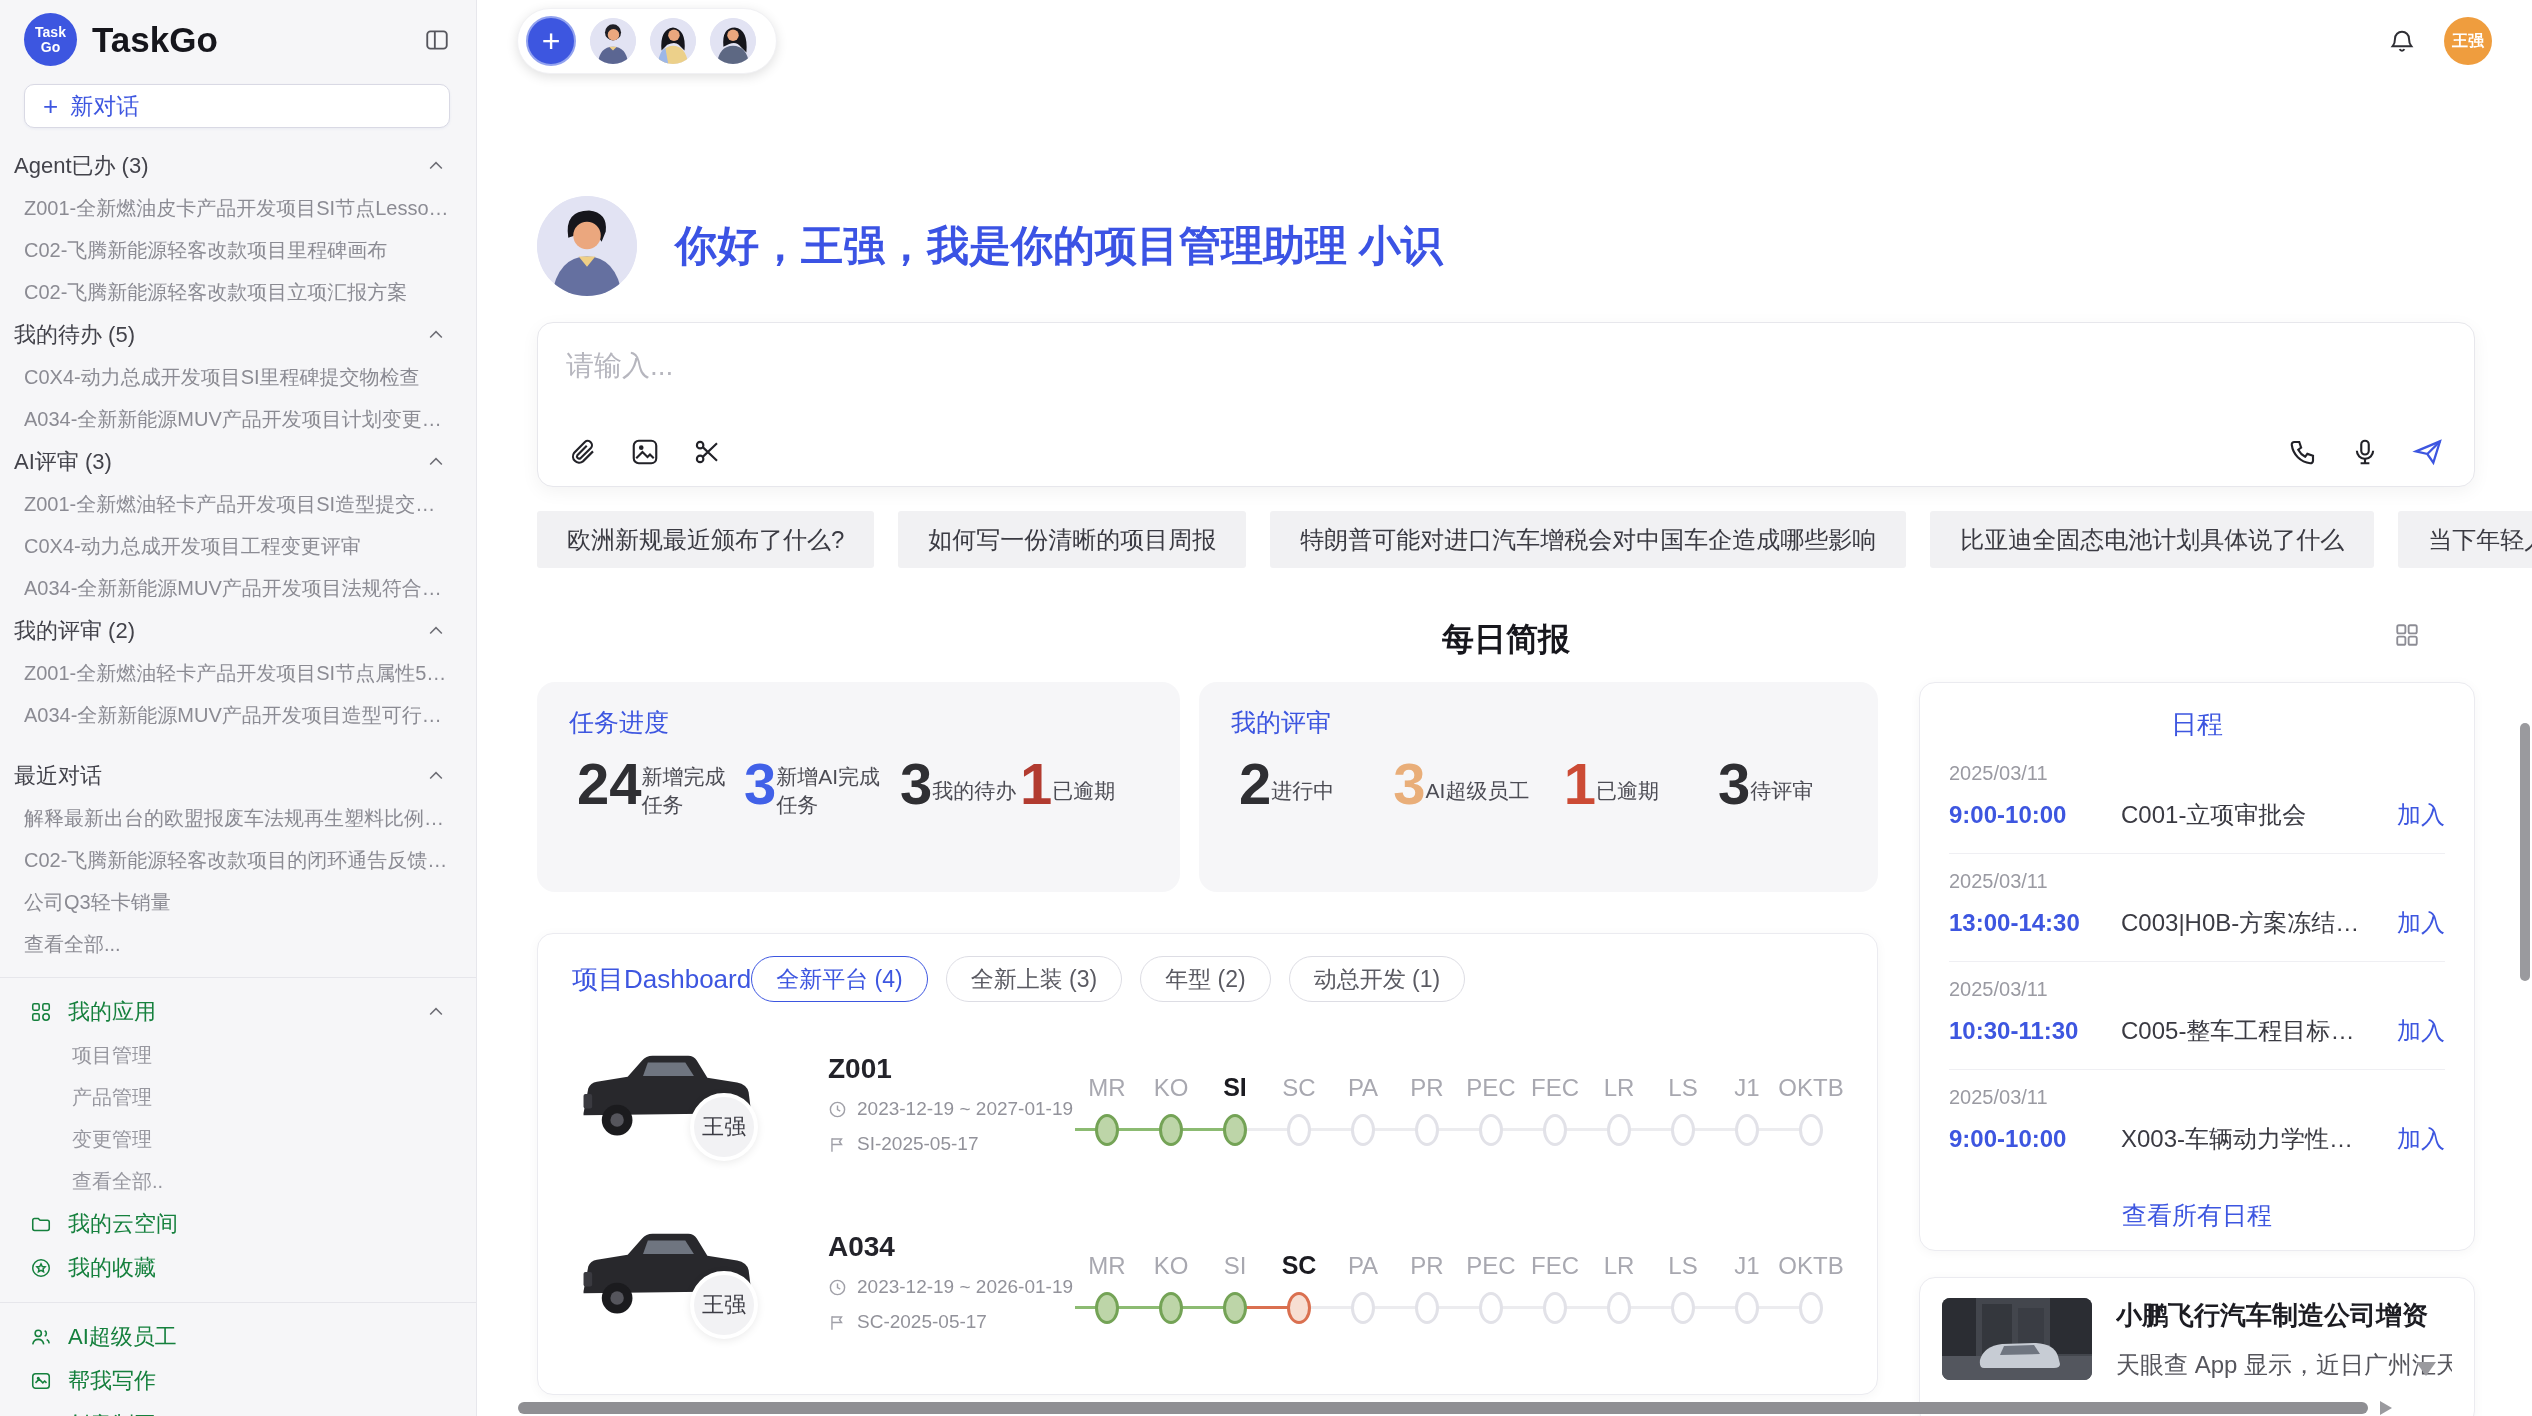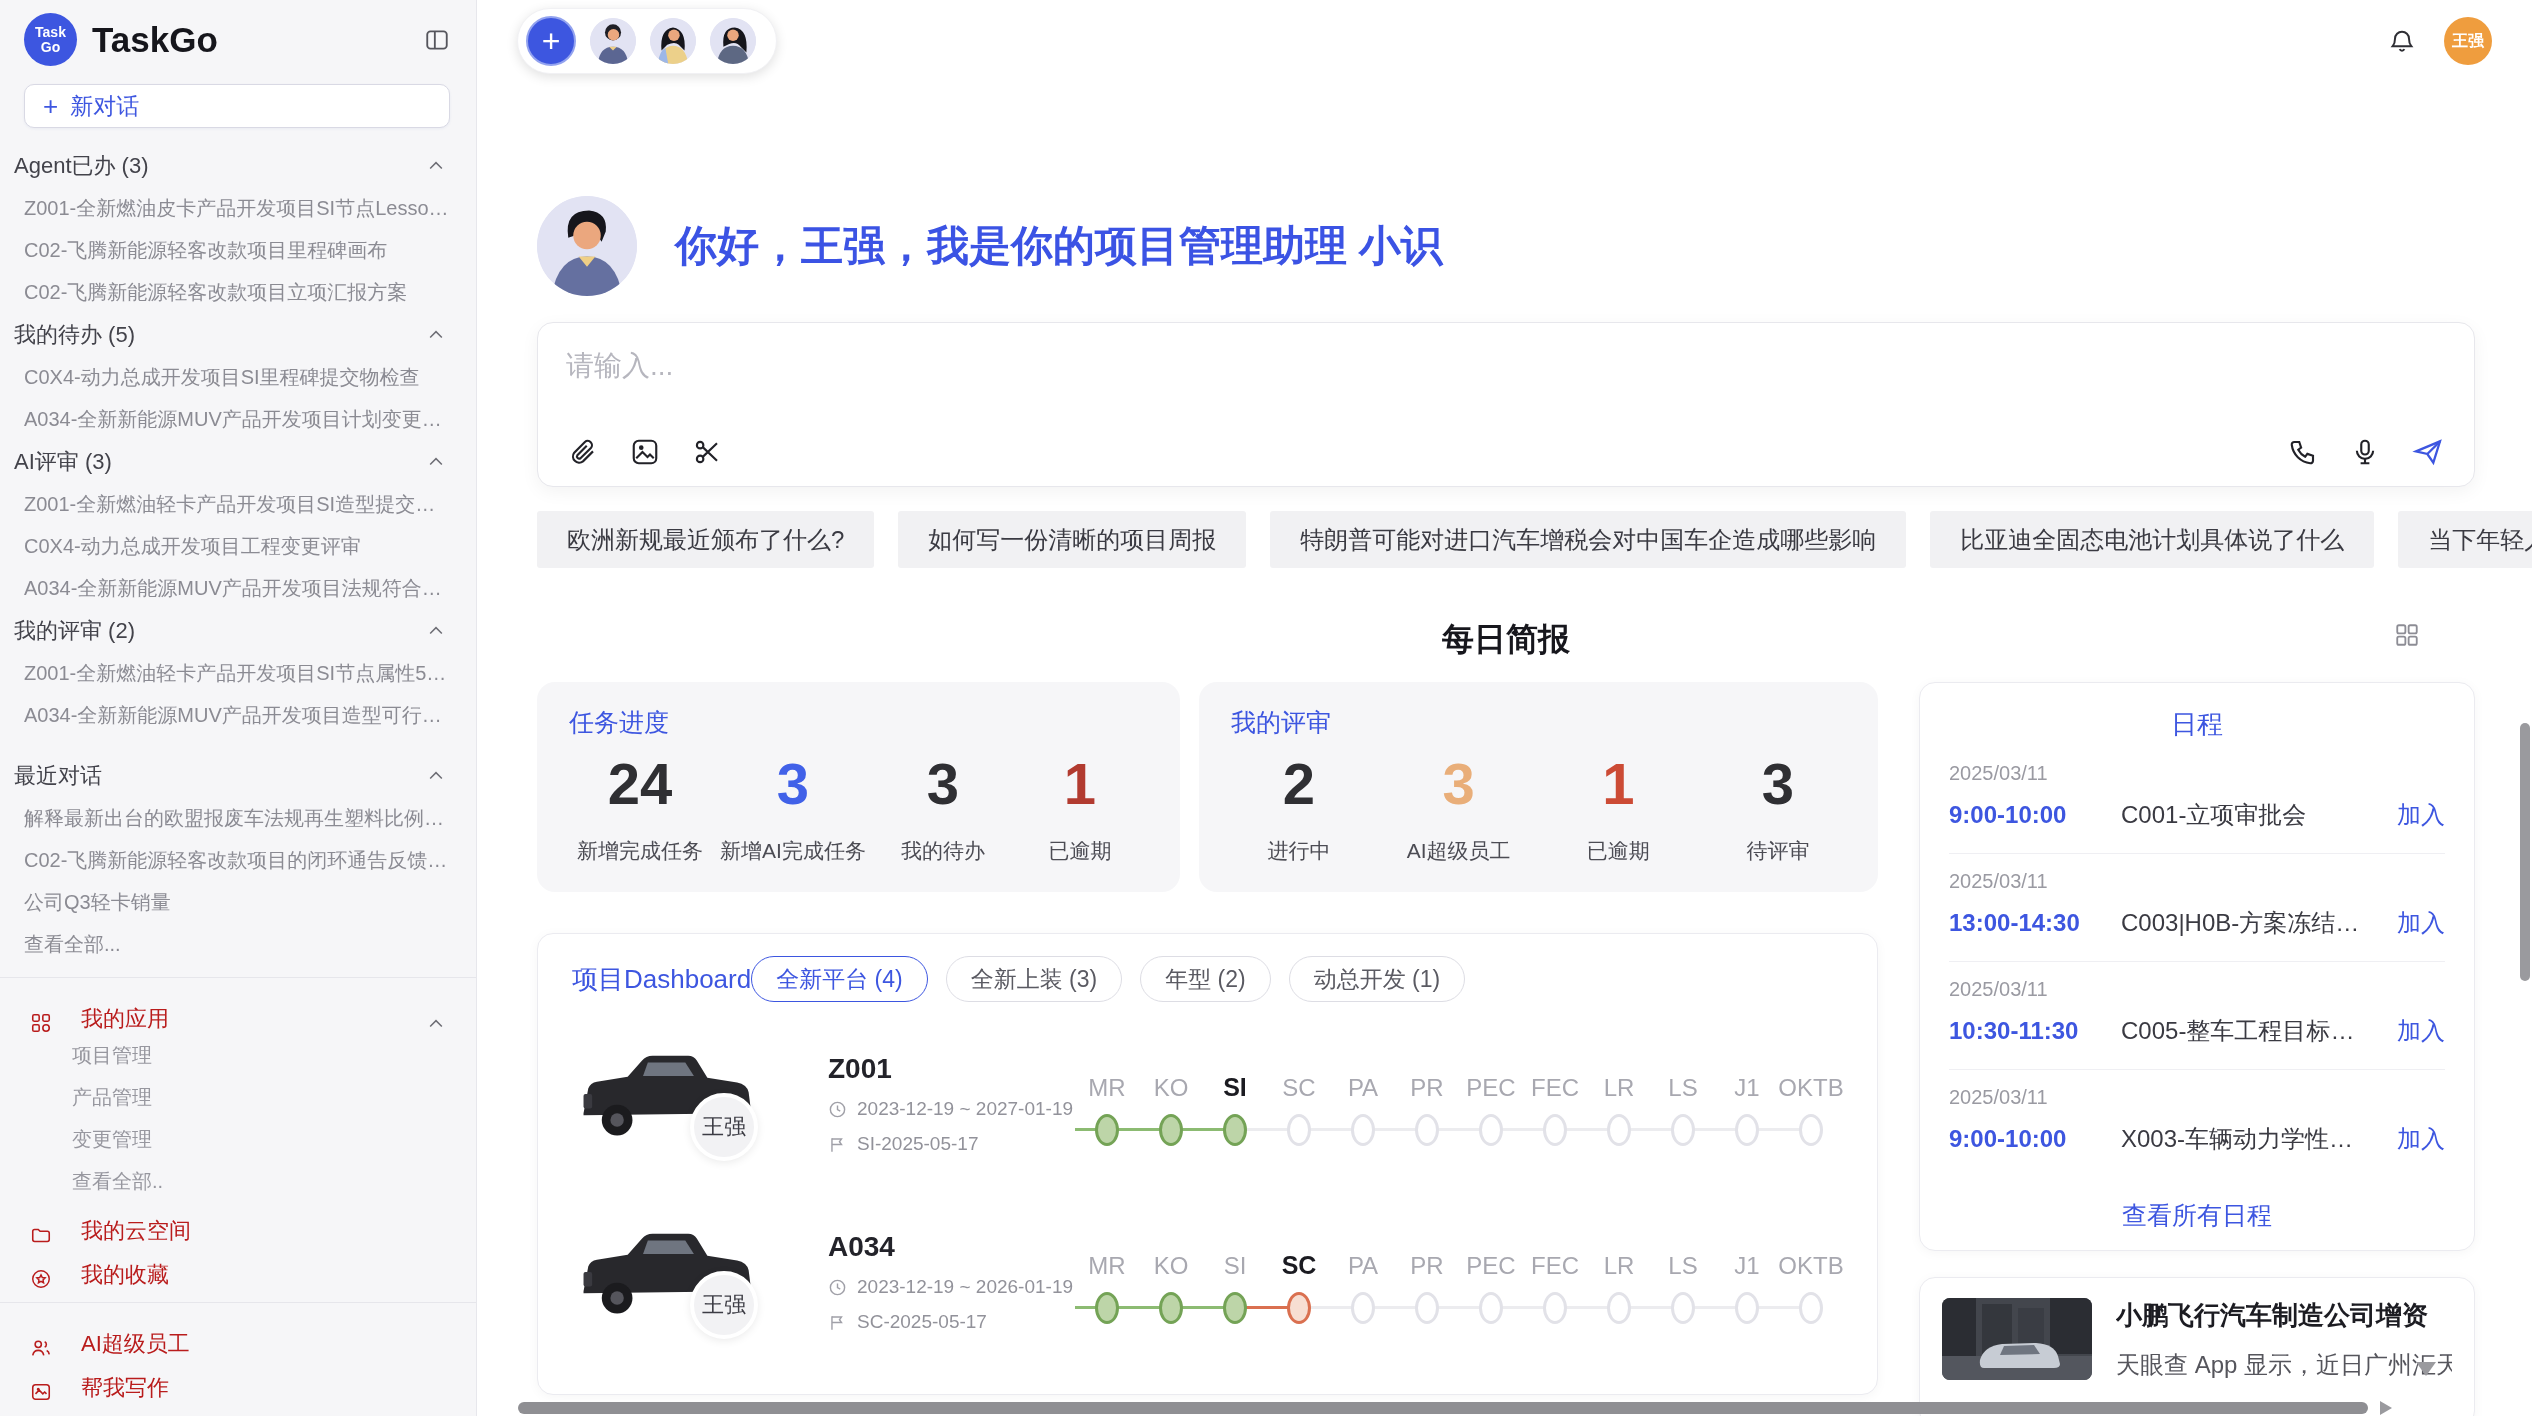--- a/index.html
+++ b/index.html
@@ -13,21 +13,21 @@
   .sb-head{display:flex;align-items:center;padding:13px 22px 8px 24px}
   .logo{width:53px;height:53px;border-radius:50%;background:#3d56e0;color:#fff;display:flex;flex-direction:column;align-items:center;justify-content:center;font-size:14px;line-height:15px;font-weight:600;flex-shrink:0}
   .app-title{font-size:35px;font-weight:700;color:#16161c;margin-left:15px;flex:1}
   .collapse-btn{color:#55555c;padding:4px}
   .new-chat{margin:10px 27px 16px 24px;width:426px;height:44px;background:#fff;border:1px solid #d9d9e4;border-radius:10px;display:flex;align-items:center;gap:12px;padding-left:18px;color:#3d56e0;font-size:23px;box-shadow:0 1px 3px rgba(40,60,150,.06)}
   .new-chat .plus{font-size:26px;line-height:26px}
   .sb-sec-head{display:flex;align-items:center;justify-content:space-between;padding:0 30px 0 14px;height:43px;font-size:22px;color:#43434b}
   .sb-sec-head .chev{color:#6d6d75}
   .sb-item{height:42px;line-height:42px;padding:0 26px 0 24px;font-size:20px;color:#8b8b93;white-space:nowrap;overflow:hidden;text-overflow:ellipsis;cursor:pointer}
   .sb-divider{height:1px;background:#e6e6eb;margin:12px 0}
-  .row-icon{display:flex;align-items:flex-end;gap:29px;padding:0 30px;height:44px;font-size:22px;color:#b91c1c;cursor:pointer}
+  .row-icon{display:flex;align-items:center;gap:16px;padding:0 30px;height:44px;font-size:22px;color:#15803d;cursor:pointer}
   .row-icon.head{justify-content:flex-start}
   .row-icon .chev{margin-left:auto;color:#6d6d75}
   .sub-item{padding:0 26px 0 72px;height:42px;line-height:42px;font-size:20px;color:#97979f;white-space:nowrap;overflow:hidden;text-overflow:ellipsis;cursor:pointer}
 
   
   .main{flex:1;position:relative;padding:0 40px;overflow:hidden}
   .topbar{display:flex;align-items:center;justify-content:space-between;margin-top:8px}
   .crew-pill{display:flex;align-items:center;gap:14px;background:#fff;border-radius:999px;padding:7px 20px 7px 8px;box-shadow:0 3px 12px rgba(0,0,0,.12);border:1px solid #f1f1f4}
   .add-btn{width:50px;height:50px;border-radius:50%;background:#3d56e0;border:2px solid #93a3ef;color:#fff;font-size:32px;display:flex;align-items:center;justify-content:center;line-height:0}
   .avatar{width:46px;height:46px;border-radius:50%;background:#e2e3f3;overflow:hidden;flex-shrink:0}
@@ -56,21 +56,21 @@
   .cols{display:flex;gap:41px;margin:16px 0 0 20px;align-items:flex-start}
   .col-left{width:1341px}
   .col-right{width:556px}
 
   .stat-row{display:flex;gap:19px}
   .stat-card{background:#f6f6f8;border-radius:18px;height:210px;padding:24px 32px}
   .stat-card.c0{width:643px}
   .stat-card.c1{width:679px}
   .stat-title{font-size:25px;color:#3d56e0}
   .stats{display:flex;justify-content:space-between;padding:0 8px;margin-top:6px}
-  .stat{display:flex;flex-direction:column;align-items:center;min-width:120px}
+  .stat{display:flex;flex-direction:row;align-items:center;min-width:120px}
   .stat-num{font-size:58px;font-weight:600;line-height:78px;color:#2f2f33}
   .stat-lbl{font-size:21px;color:#4c4c54;margin-top:14px}
 
   .dash-card{margin-top:41px;background:#fff;border:1px solid #ebebf0;border-radius:16px;box-shadow:0 2px 12px rgba(0,0,0,.04);height:462px;padding:22px 34px;overflow:hidden}
   .dash-head{display:flex;align-items:center;}
   .dash-title{font-size:26px;color:#3d56e0}
   .dash-tabs{display:flex;gap:18px}
   .tab{height:46px;padding:0 24px;border-radius:999px;border:1px solid #dddde4;background:#fff;font-size:23px;color:#5a5a62;display:flex;align-items:center;white-space:nowrap}
   .tab.active{border-color:#3d56e0;color:#3d56e0}
 

